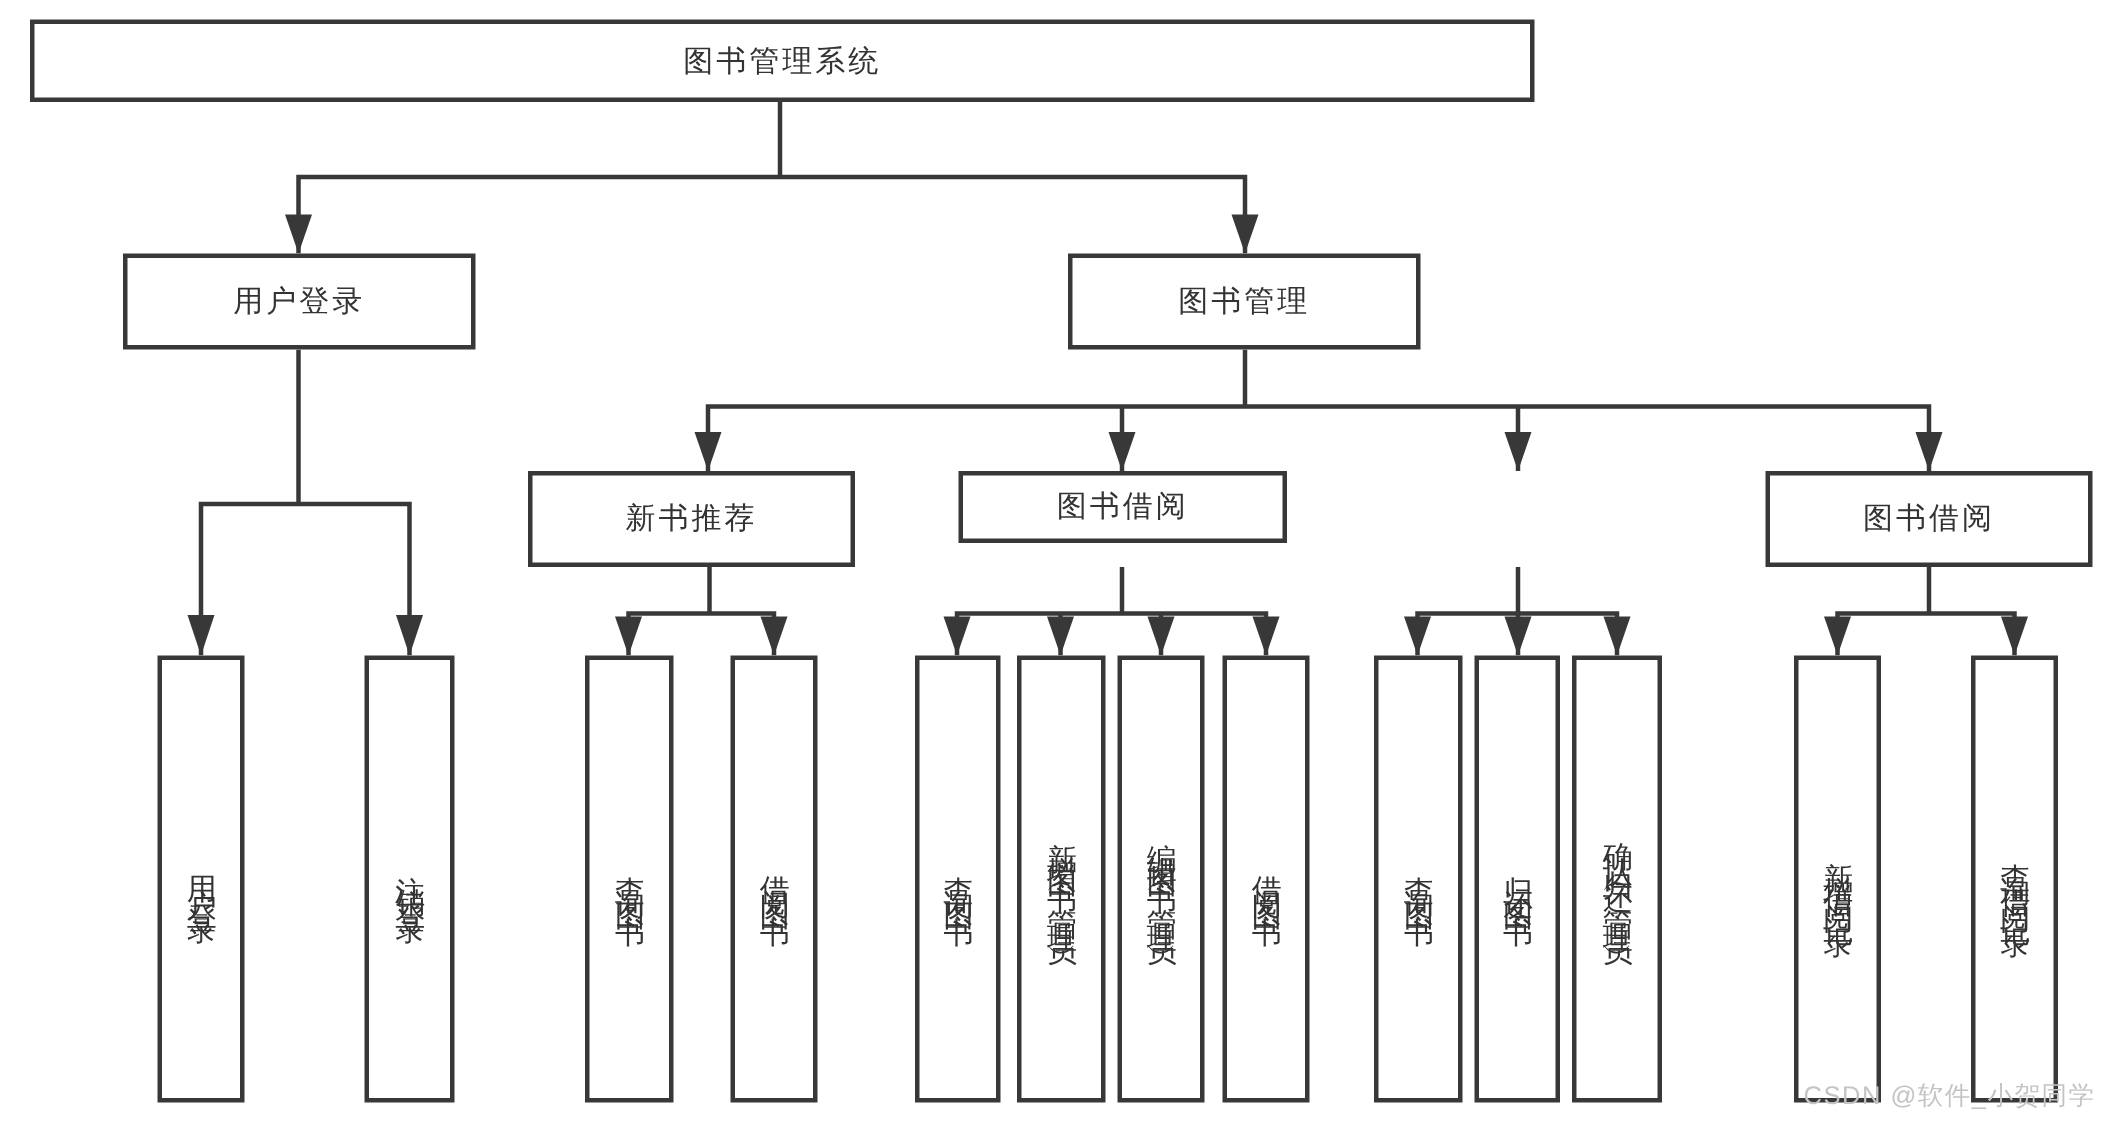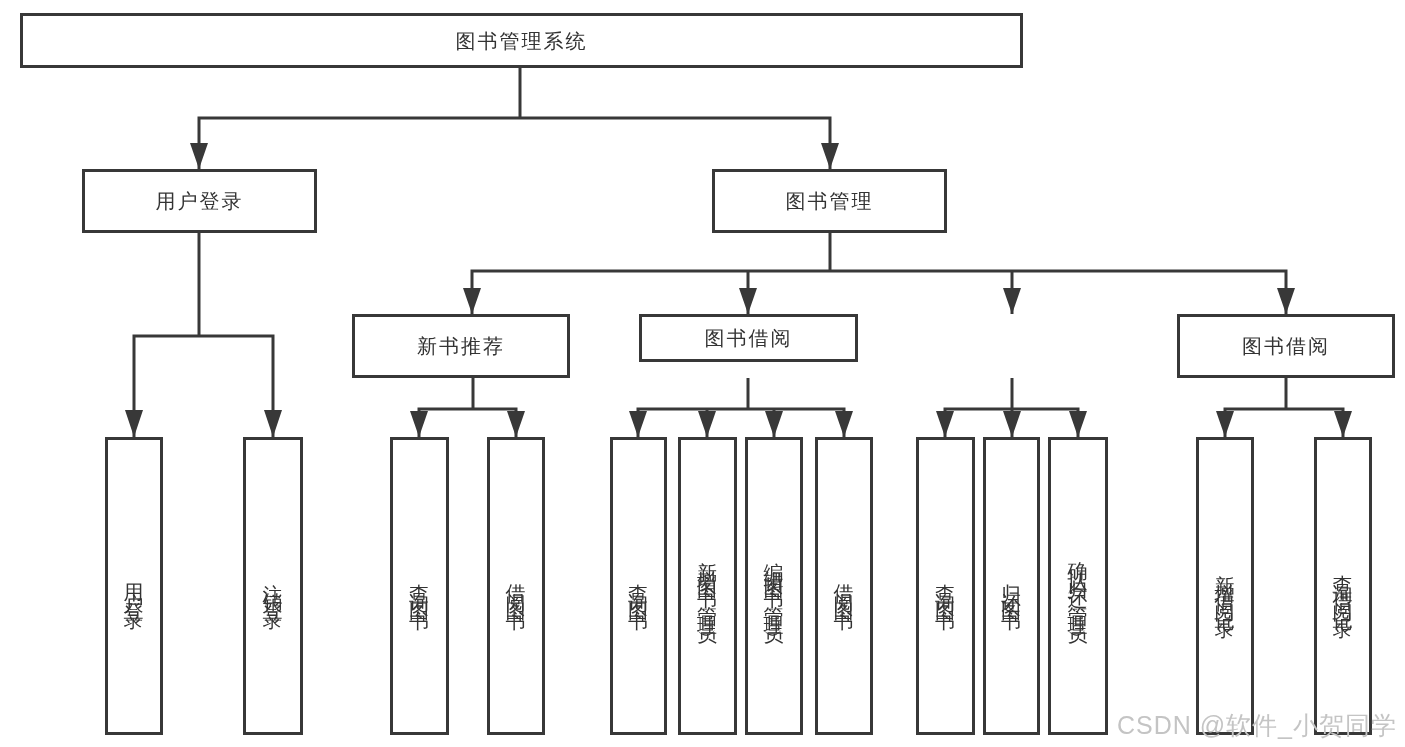--- a/index.html
+++ b/index.html
@@ -68,21 +68,21 @@
   #n-leaf-cb-query   { left: 916px;  width: 59px; }
   #n-leaf-cb-return  { left: 983px;  width: 57px; }
   #n-leaf-cb-confirm { left: 1048px; width: 60px; }
   #n-leaf-br-add     { left: 1196px; width: 58px; }
   #n-leaf-br-query   { left: 1314px; width: 58px; }
   #watermark {
     position: absolute;
     right: 8px;
     bottom: 5px;
     color: var(--watermark);
-    font-size: 25px;
+    font-size: 17px;
     letter-spacing: 1px;
     z-index: 5;
     white-space: nowrap;
   }
   svg path    { stroke: var(--line); stroke-width: 3; fill: none; }
   svg polygon { fill: var(--line); stroke: none; }
 </style>
 </head>
 <body>
 

